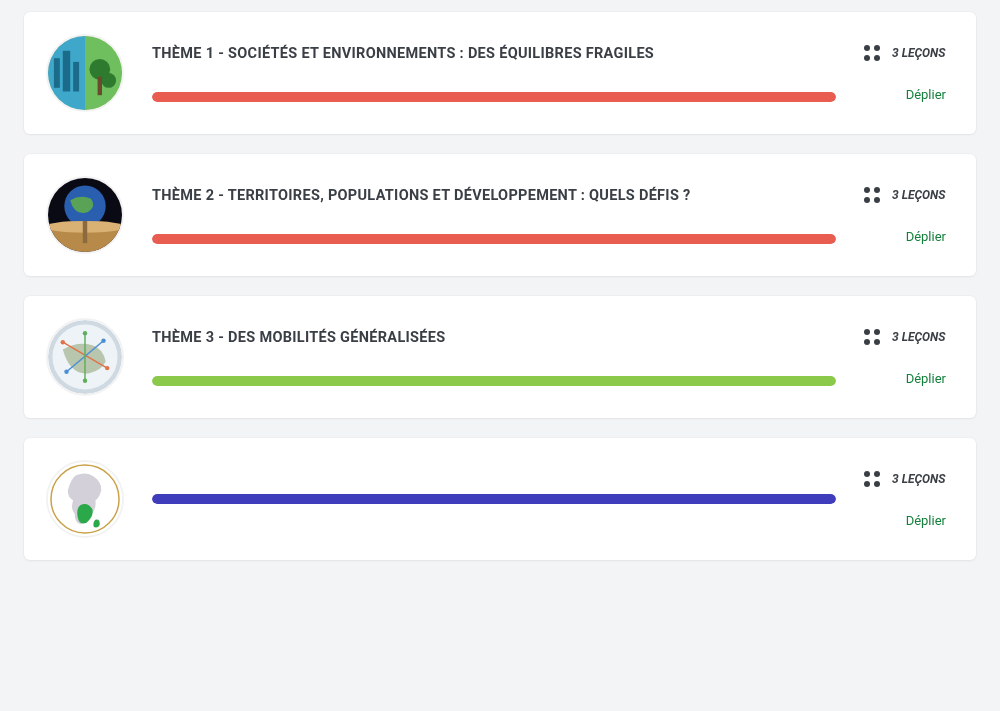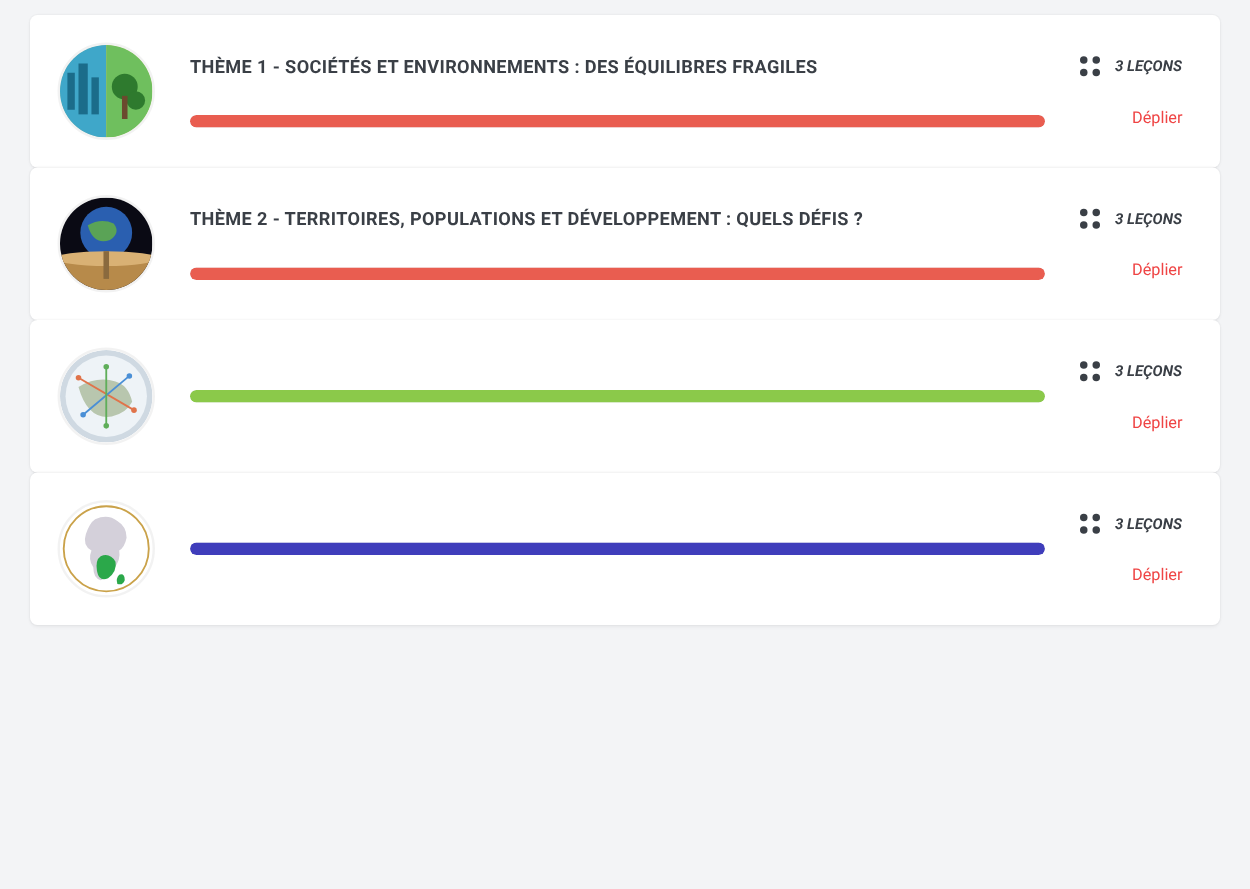--- a/index.html
+++ b/index.html
@@ -30,20 +30,21 @@
   .header h1 {
     font-size: 26px;
     font-weight: 400;
     color: #3a3f46;
   }
   .card {
     background: #fff;
     border-radius: 6px;
     box-shadow: 0 1px 3px rgba(0,0,0,0.05), 0 0 0 1px rgba(0,0,0,0.02);
     padding: 22px 28px 22px 22px;
+    margin-bottom: 20px;
     display: flex;
     align-items: center;
     gap: 28px;
   }
   .thumb {
     width: 78px;
     height: 78px;
     border-radius: 50%;
     overflow: hidden;
     flex-shrink: 0;
@@ -98,21 +99,21 @@
     background: #3a3f46;
   }
   .lessons-label {
     font-size: 12px;
     font-weight: 700;
     color: #3a3f46;
     white-space: nowrap;
   }
   .expand {
     font-size: 13px;
-    color: #ef4444;
+    color: #15803d;
     cursor: pointer;
     user-select: none;
     align-self: flex-end;
     padding-right: 2px;
   }
 
   
   .globe-svg { width:100%; height:100%; display:block; }
 </style>
 </head>
@@ -197,20 +198,21 @@
         <line x1="50" y1="18" x2="50" y2="82" stroke="#5fae5a" stroke-width="2"></line>
         <circle cx="20" cy="30" r="3" fill="#e0734a"></circle>
           <circle cx="80" cy="65" r="3" fill="#e0734a"></circle>
         <circle cx="25" cy="70" r="3" fill="#4a8fd6"></circle>
           <circle cx="75" cy="28" r="3" fill="#4a8fd6"></circle>
         <circle cx="50" cy="18" r="3" fill="#5fae5a"></circle>
           <circle cx="50" cy="82" r="3" fill="#5fae5a"></circle>
       </svg>
     </div>
     <div class="card-main">
+      <div class="card-title">THÈME 3 - DES MOBILITÉS GÉNÉRALISÉES</div>
       <div class="progress-track">
         <div class="progress-fill" style="width:100%;background:#8bc94a"></div>
       </div>
     </div>
     <div class="card-side">
       <div class="lessons-row">
         <div class="dots">
             <span></span>
             <span></span>
             <span></span>

